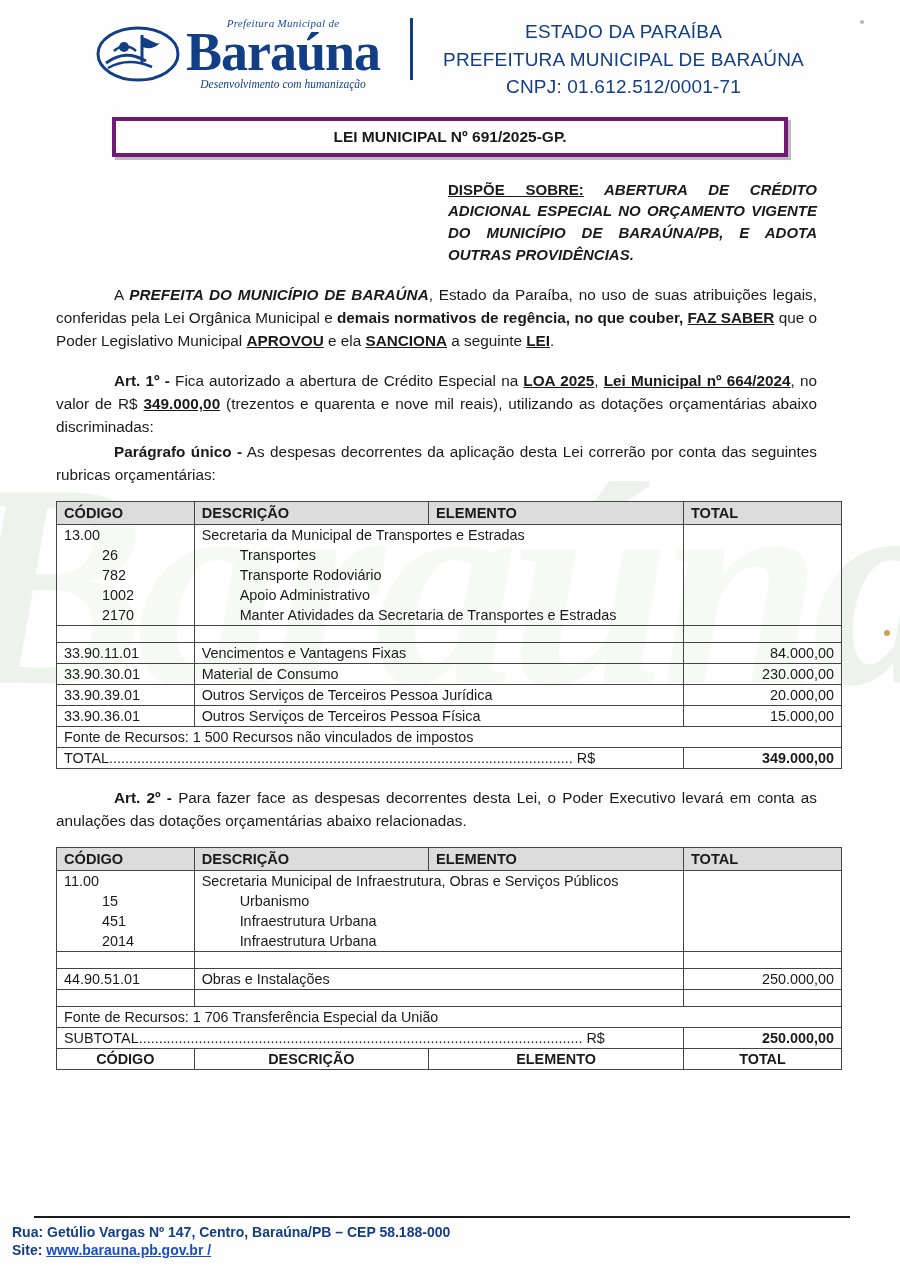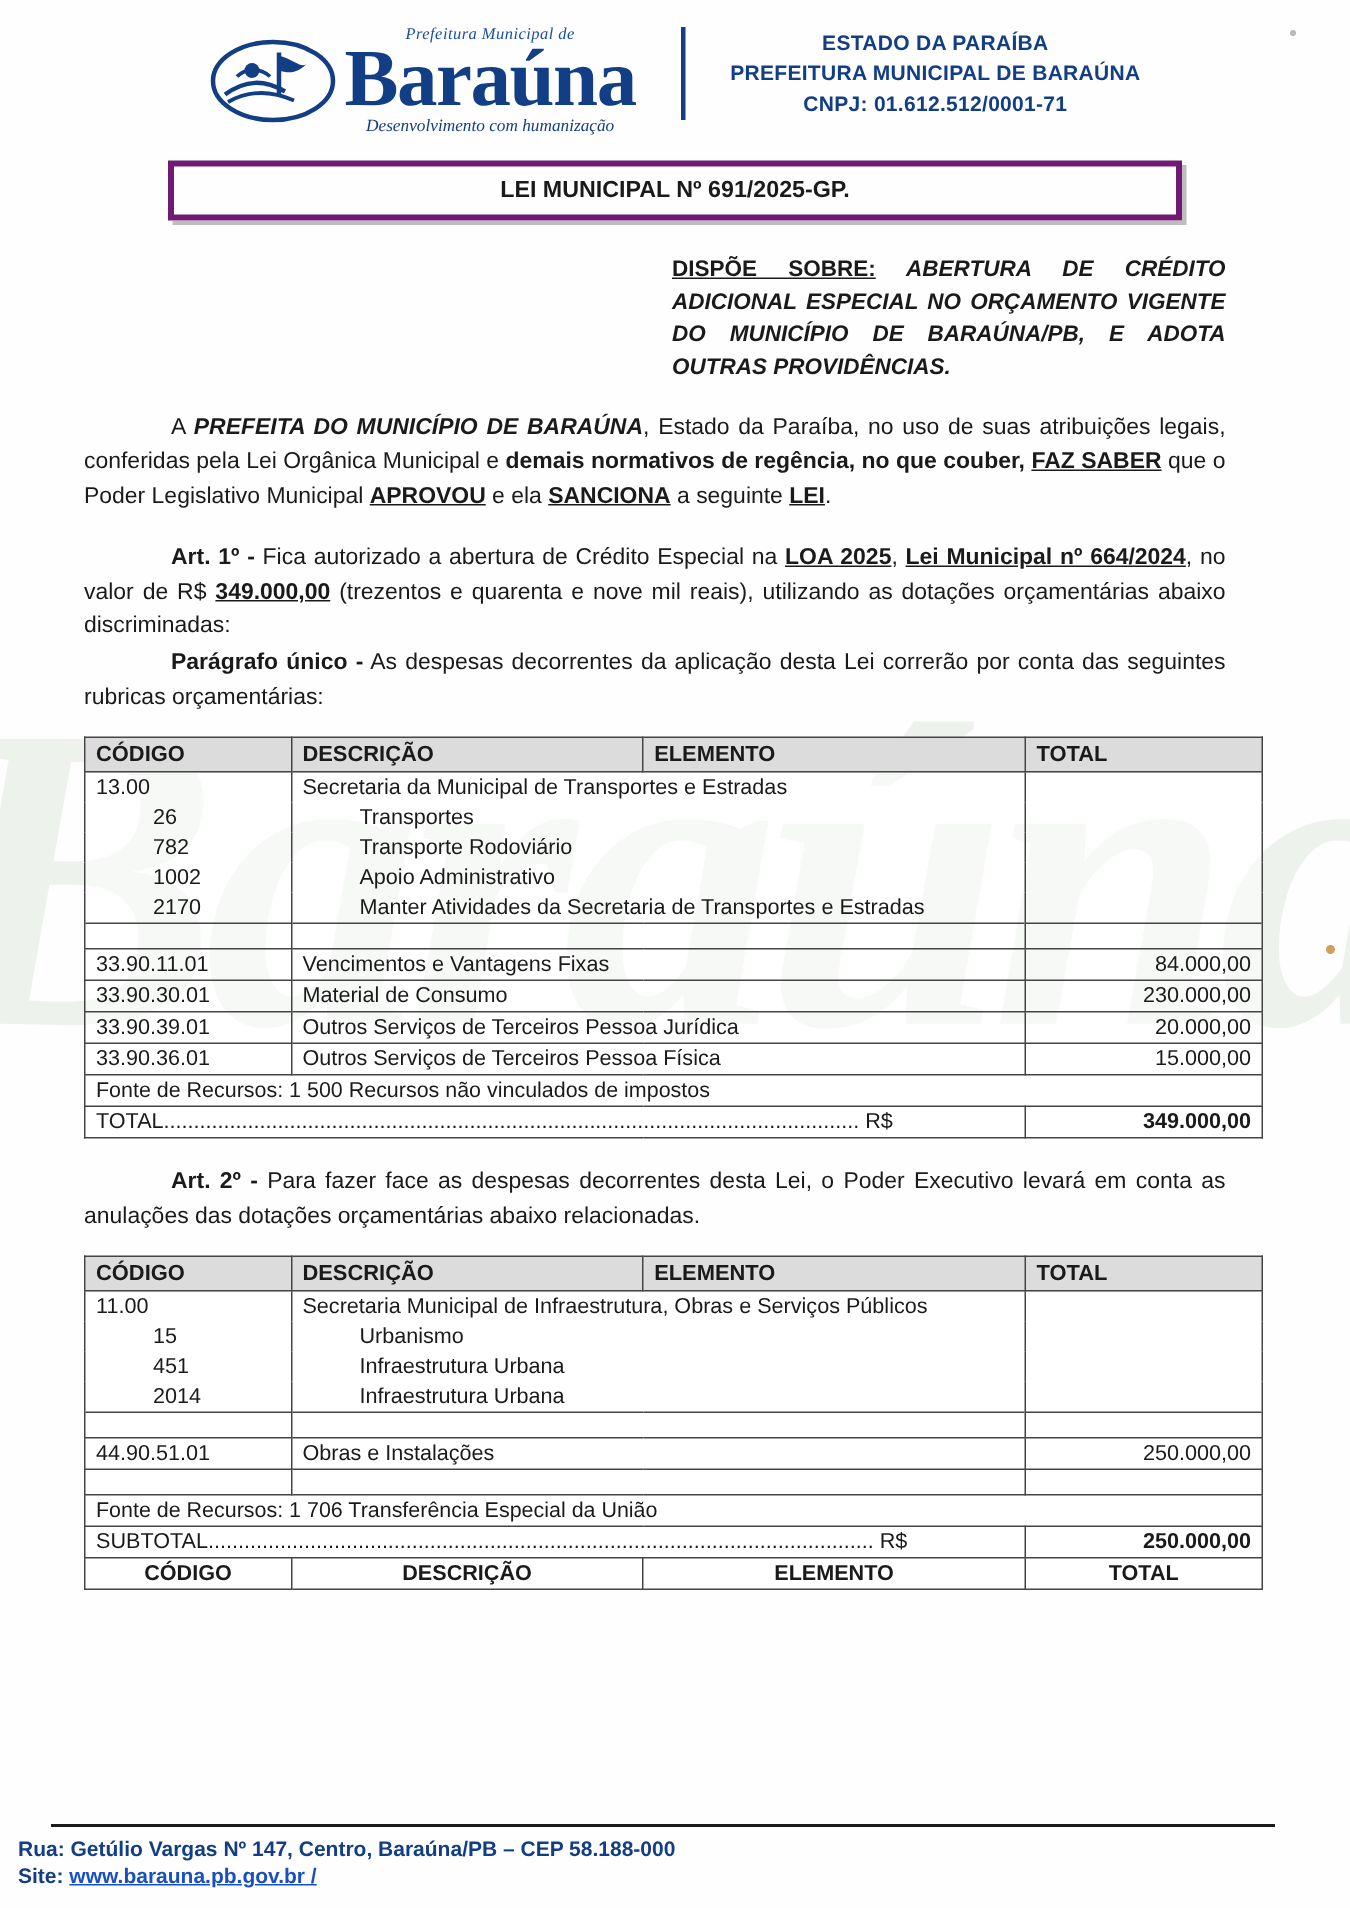--- a/index.html
+++ b/index.html
@@ -79,22 +79,22 @@
   }
   .vdivider {
     width: 3px;
     height: 62px;
     background: #123e86;
     margin: 0 12px;
   }
   .header-right {
     text-align: center;
     color: #123e86;
-    font-weight: bold;
-    font-size: 14px;
+    font-weight: normal;
+    font-size: 19px;
     line-height: 1.45;
     letter-spacing: .2px;
   }
 
   
   .title-box {
     border: 4px solid #701a75;
     margin: 6px 84px 0 84px;
     padding: 7px 0;
     text-align: center;

